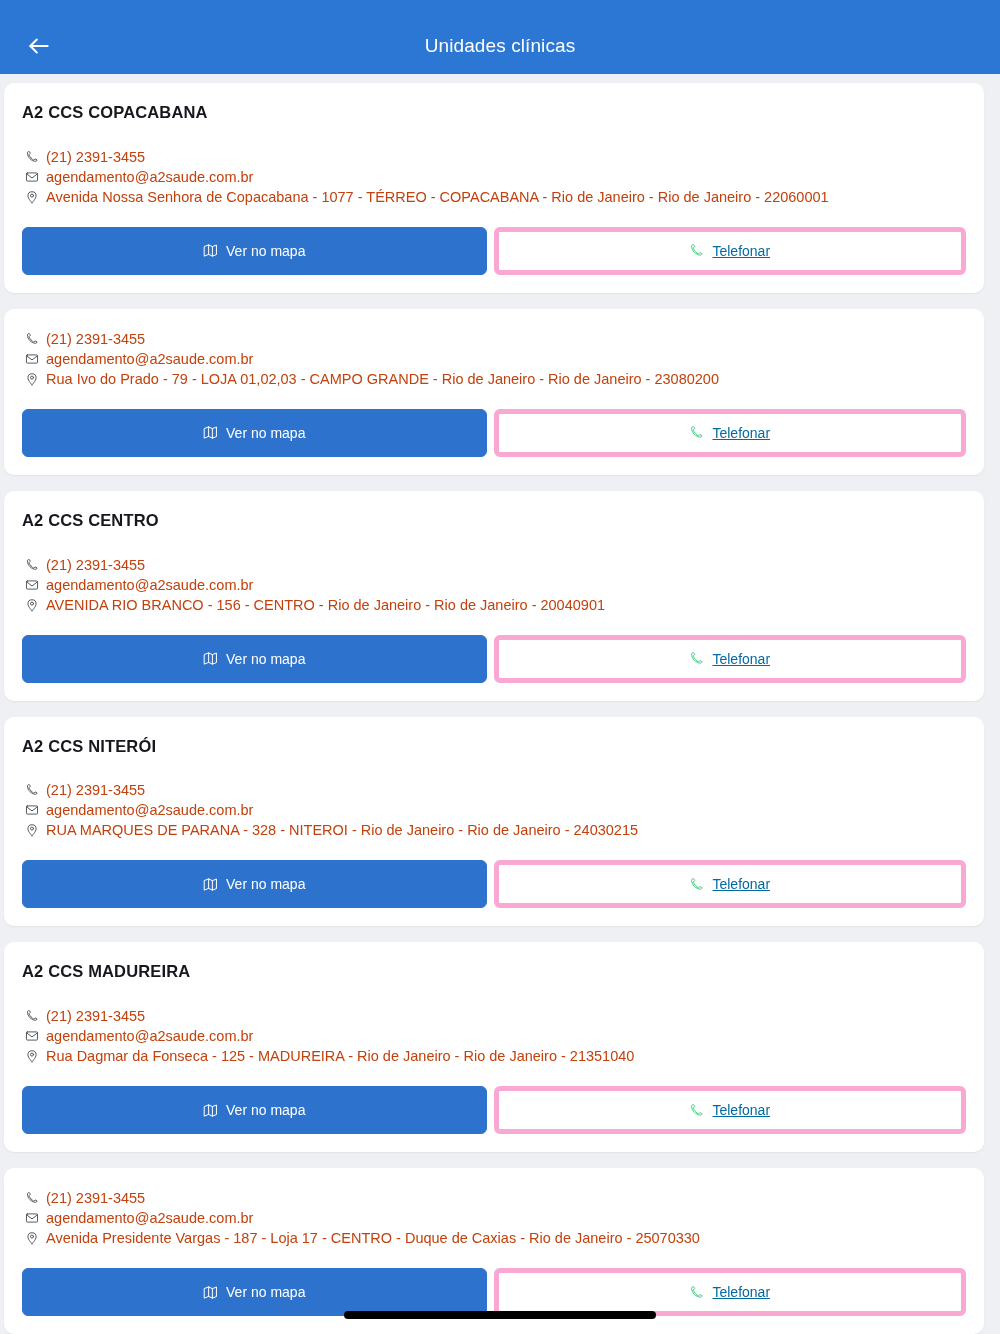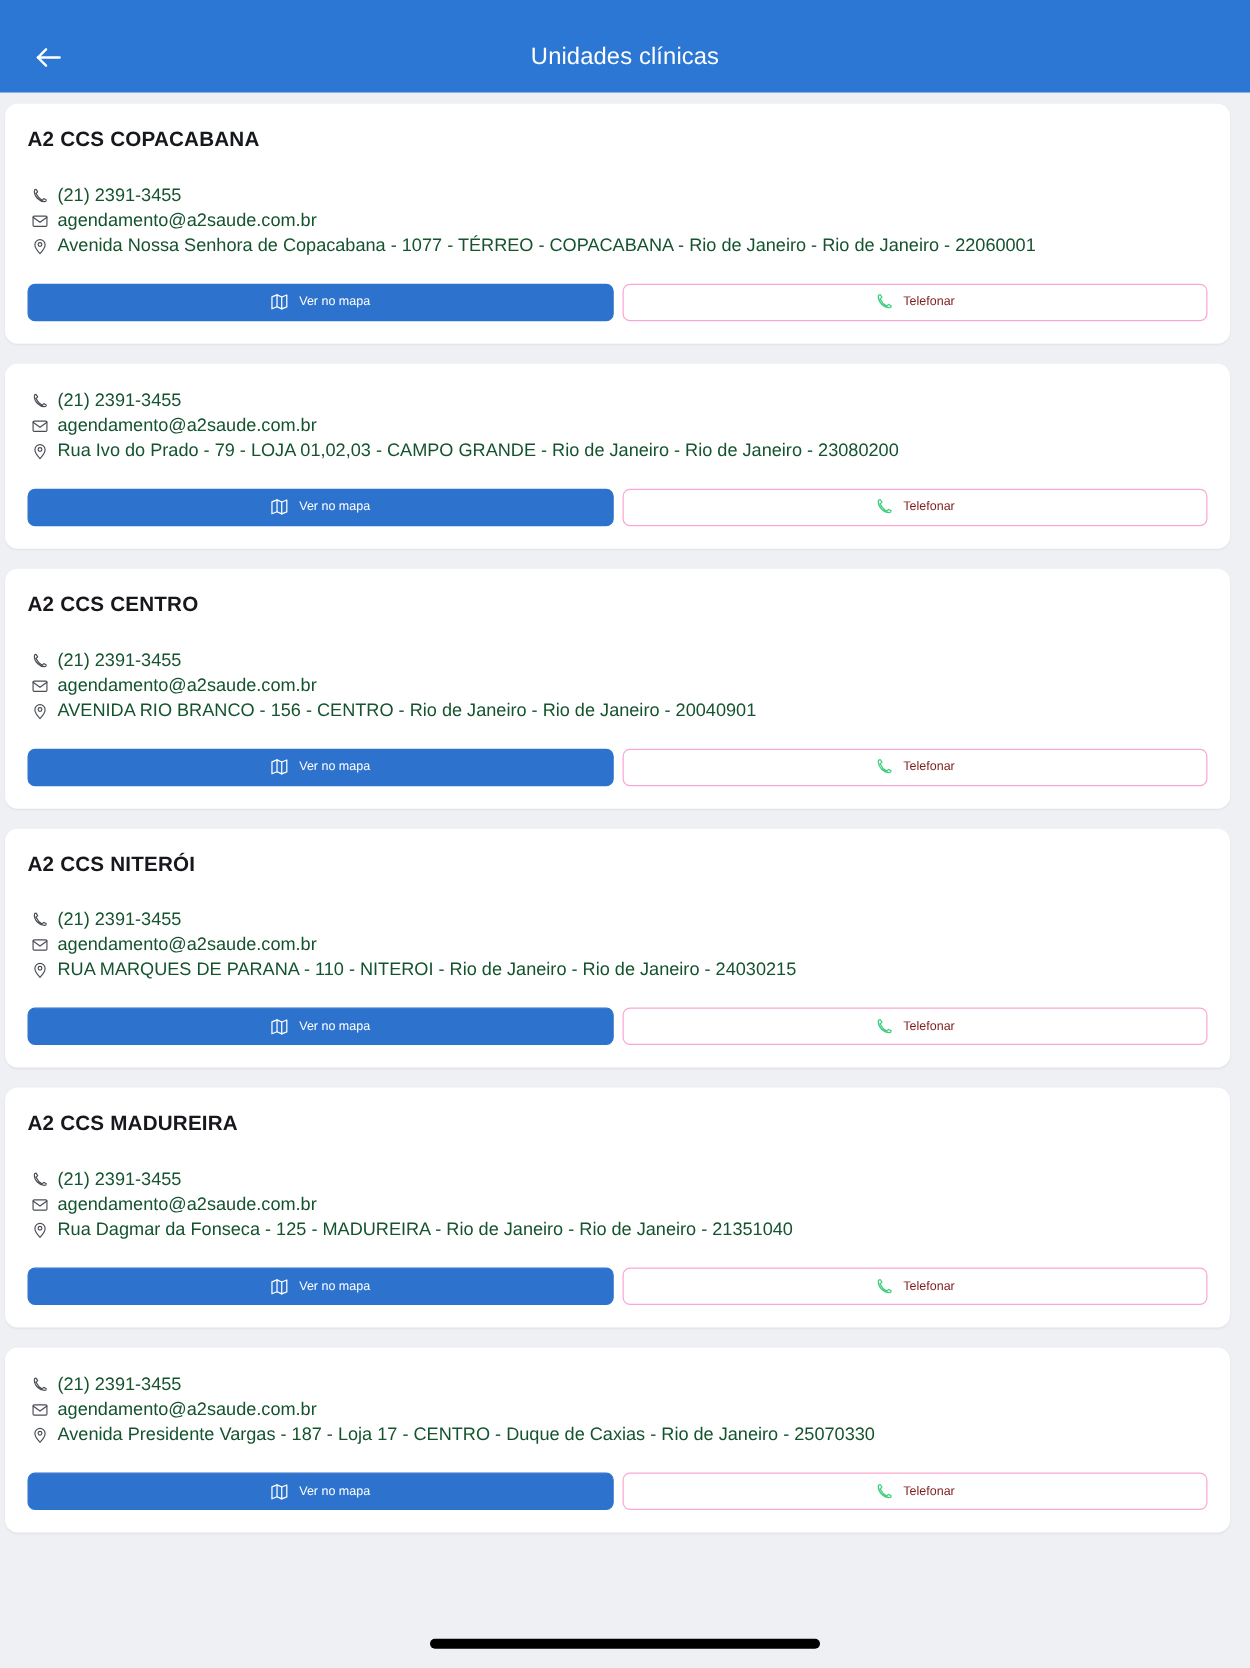--- a/index.html
+++ b/index.html
@@ -82,21 +82,21 @@
     margin-bottom: 24px;
   }
 
   .info-rows { margin-bottom: 18px; }
 
   .info-row {
     display: flex;
     align-items: flex-start;
     gap: 7px;
     font-size: 14.5px;
-    color: #14532d;
+    color: #c2410c;
     line-height: 20px;
     margin-bottom: 0;
     padding: 0 0 0 2px;
   }
   .info-row + .info-row { margin-top: 0px; }
 
   .info-icon {
     flex: 0 0 auto;
     width: 15px;
     height: 20px;
@@ -110,40 +110,41 @@
   .info-text { flex: 1 1 auto; white-space: nowrap; }
 
   
   .actions {
     display: flex;
     gap: 7px;
     margin-top: 20px;
   }
   .btn {
     flex: 1 1 0;
-    height: 30px;
+    height: 48px;
     border-radius: 6px;
     display: flex;
     align-items: center;
     justify-content: center;
     gap: 8px;
-    font-size: 10px;
+    font-size: 14px;
     cursor: pointer;
     border: 1px solid transparent;
     user-select: none;
   }
   .btn-map {
     background: #2d73cd;
     color: #ffffff;
     border-color: #2d73cd;
   }
   .btn-call {
     background: #ffffff;
-    color: #7f1d1d;
-    border: 1px solid #f9a8d4;
+    color: #0369a1;
+    border: 5px solid #f9a8d4;
+    text-decoration: underline;
   }
   .btn svg { display: block; }
 
   
   .home-indicator {
     position: absolute;
     bottom: 15px;
     left: 50%;
     transform: translateX(-50%);
     width: 312px;
@@ -343,21 +344,21 @@
             </span>
             <span class="info-text">agendamento@a2saude.com.br</span>
           </div>
           <div class="info-row">
             <span class="info-icon">
               <svg width="14" height="14" viewBox="0 0 24 24" fill="none" stroke="#4a4e55" stroke-width="1.6" stroke-linecap="round" stroke-linejoin="round">
                 <path d="M12 22 c0 0 7-7.2 7-12 a7 7 0 1 0 -14 0 c0 4.8 7 12 7 12 z"></path>
                 <circle cx="12" cy="9.6" r="2.6"></circle>
               </svg>
             </span>
-            <span class="info-text">RUA MARQUES DE PARANA - 110 - NITEROI - Rio de Janeiro - Rio de Janeiro - 24030215</span>
+            <span class="info-text">RUA MARQUES DE PARANA - 328 - NITEROI - Rio de Janeiro - Rio de Janeiro - 24030215</span>
           </div>
         </div>
         <div class="actions">
           <div class="btn btn-map">
             <span>
               <svg width="15" height="15" viewBox="0 0 24 24" fill="none" stroke="#ffffff" stroke-width="1.6" stroke-linecap="round" stroke-linejoin="round">
                 <polygon points="2.5,5.5 9,3 15,5.8 21.5,3.2 21.5,18.5 15,21 9,18.2 2.5,20.8"></polygon>
                 <line x1="9" y1="3" x2="9" y2="18.2"></line>
                 <line x1="15" y1="5.8" x2="15" y2="21"></line>
               </svg>

